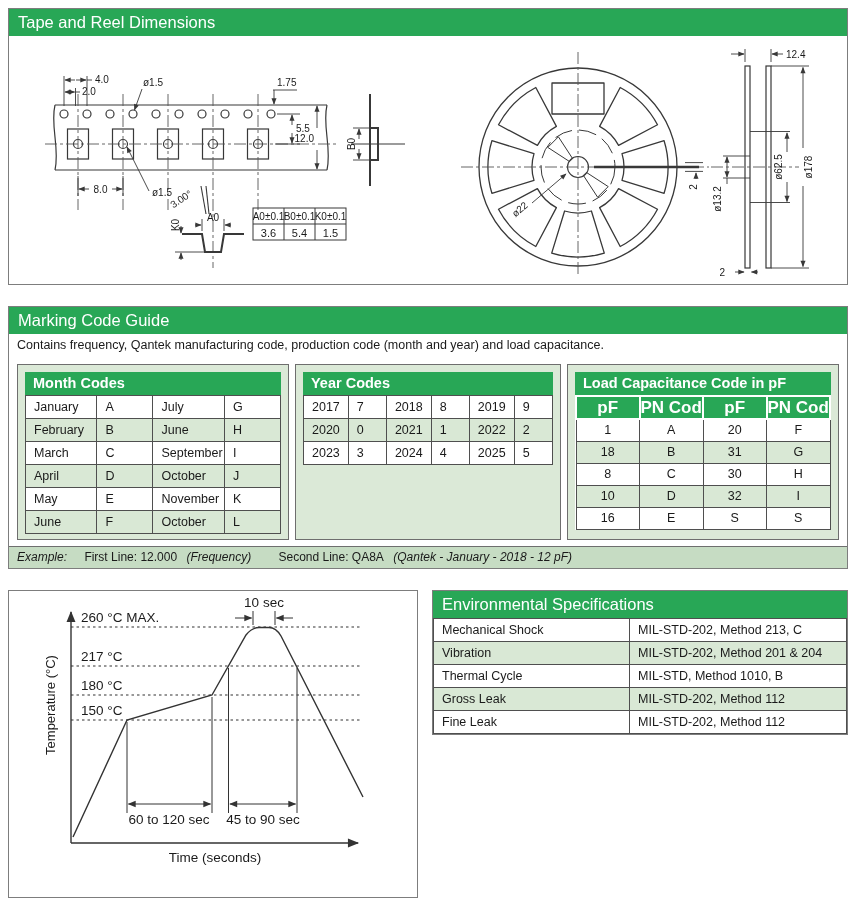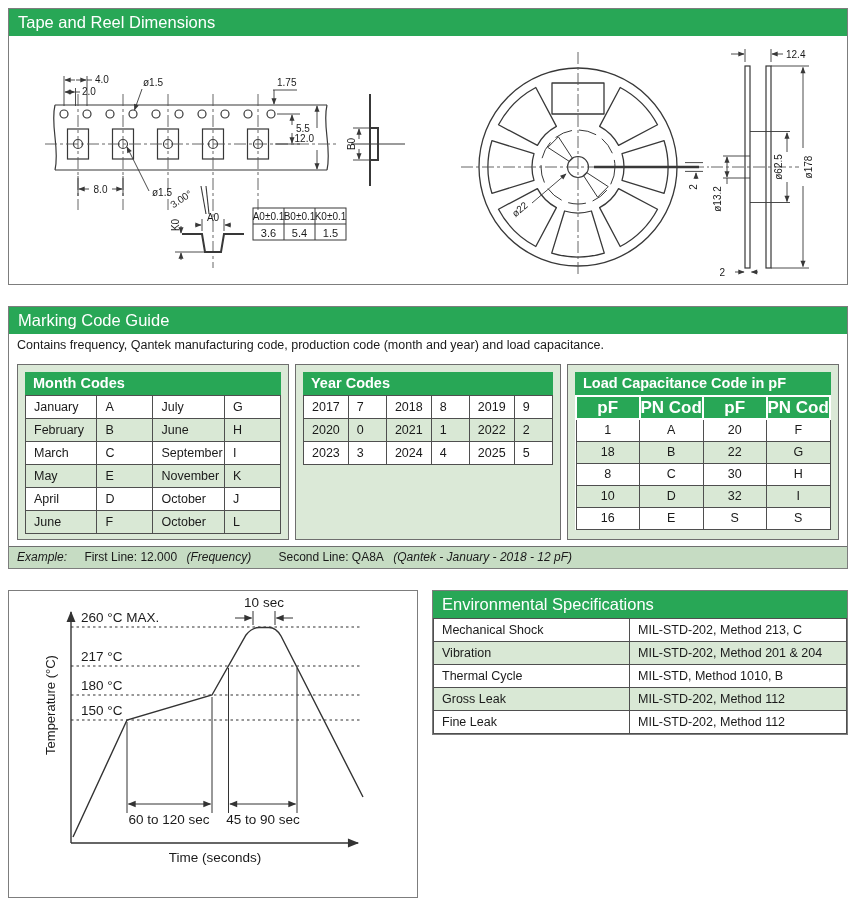--- a/index.html
+++ b/index.html
@@ -260,30 +260,30 @@
               <td>June</td>
               <td>H</td>
             </tr>
             <tr>
               <td>March</td>
               <td>C</td>
               <td>September</td>
               <td>I</td>
             </tr>
             <tr>
+              <td>April</td>
+              <td>D</td>
+              <td>October</td>
+              <td>J</td>
+            </tr>
+            <tr>
               <td>May</td>
               <td>E</td>
               <td>November</td>
               <td>K</td>
-            </tr>
-            <tr>
-              <td>April</td>
-              <td>D</td>
-              <td>October</td>
-              <td>J</td>
             </tr>
             <tr>
               <td>June</td>
               <td>F</td>
               <td>October</td>
               <td>L</td>
             </tr>
           </tbody>
       </table>
     </div>
@@ -346,21 +346,21 @@
         <tbody>
             <tr>
               <td>1</td>
               <td>A</td>
               <td>20</td>
               <td>F</td>
             </tr>
             <tr>
               <td>18</td>
               <td>B</td>
-              <td>22</td>
+              <td>31</td>
               <td>G</td>
             </tr>
             <tr>
               <td>8</td>
               <td>C</td>
               <td>30</td>
               <td>H</td>
             </tr>
             <tr>
               <td>10</td>

